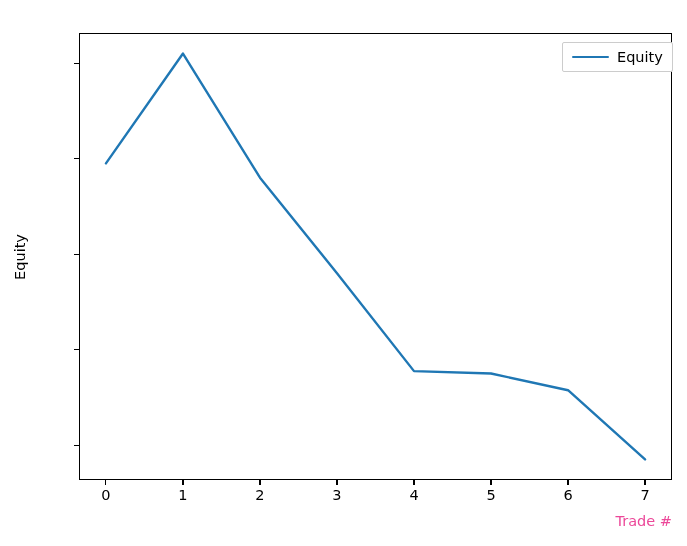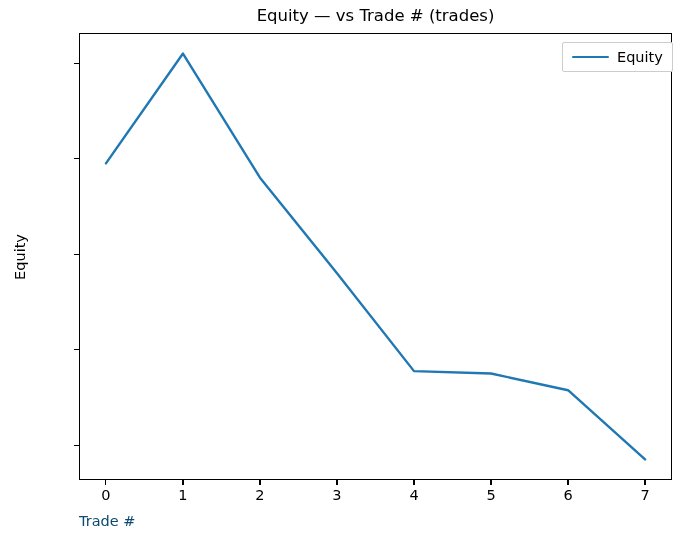--- a/index.html
+++ b/index.html
@@ -74,23 +74,23 @@
     text-align: center;
     white-space: nowrap;
     transform: translateX(-50%);
   }
   
   #xlabel {
     position: absolute;
     left: 79px;
     top: 513px;
     width: 593px;
-    text-align: left;
+    text-align: right;
     font-size: 14.5px;
-    color: #0c4a6e;
+    color: #ec4899;
   }
   #ylabel-wrap {
     position: absolute;
     left: 10px;
     top: 33px;
     width: 20px;
     height: 447px;
   }
   #ylabel-inner {
     position: absolute;
@@ -127,21 +127,20 @@
     font-size: 14.5px;
     color: #000000;
     white-space: nowrap;
   }
 </style>
 </head>
 <body>
 
 <div id="figure">
 
-  <div id="chart-title">Equity — vs Trade # (trades)</div>
 
   <div id="ylabel-wrap">
     <div id="ylabel-inner">Equity</div>
   </div>
 
   <div id="ytick-layer">
       <div class="ytick-mark" style="top: 444.588px;"></div>
       <div class="ytick-mark" style="top: 349.075px;"></div>
       <div class="ytick-mark" style="top: 253.562px;"></div>
       <div class="ytick-mark" style="top: 158.049px;"></div>

